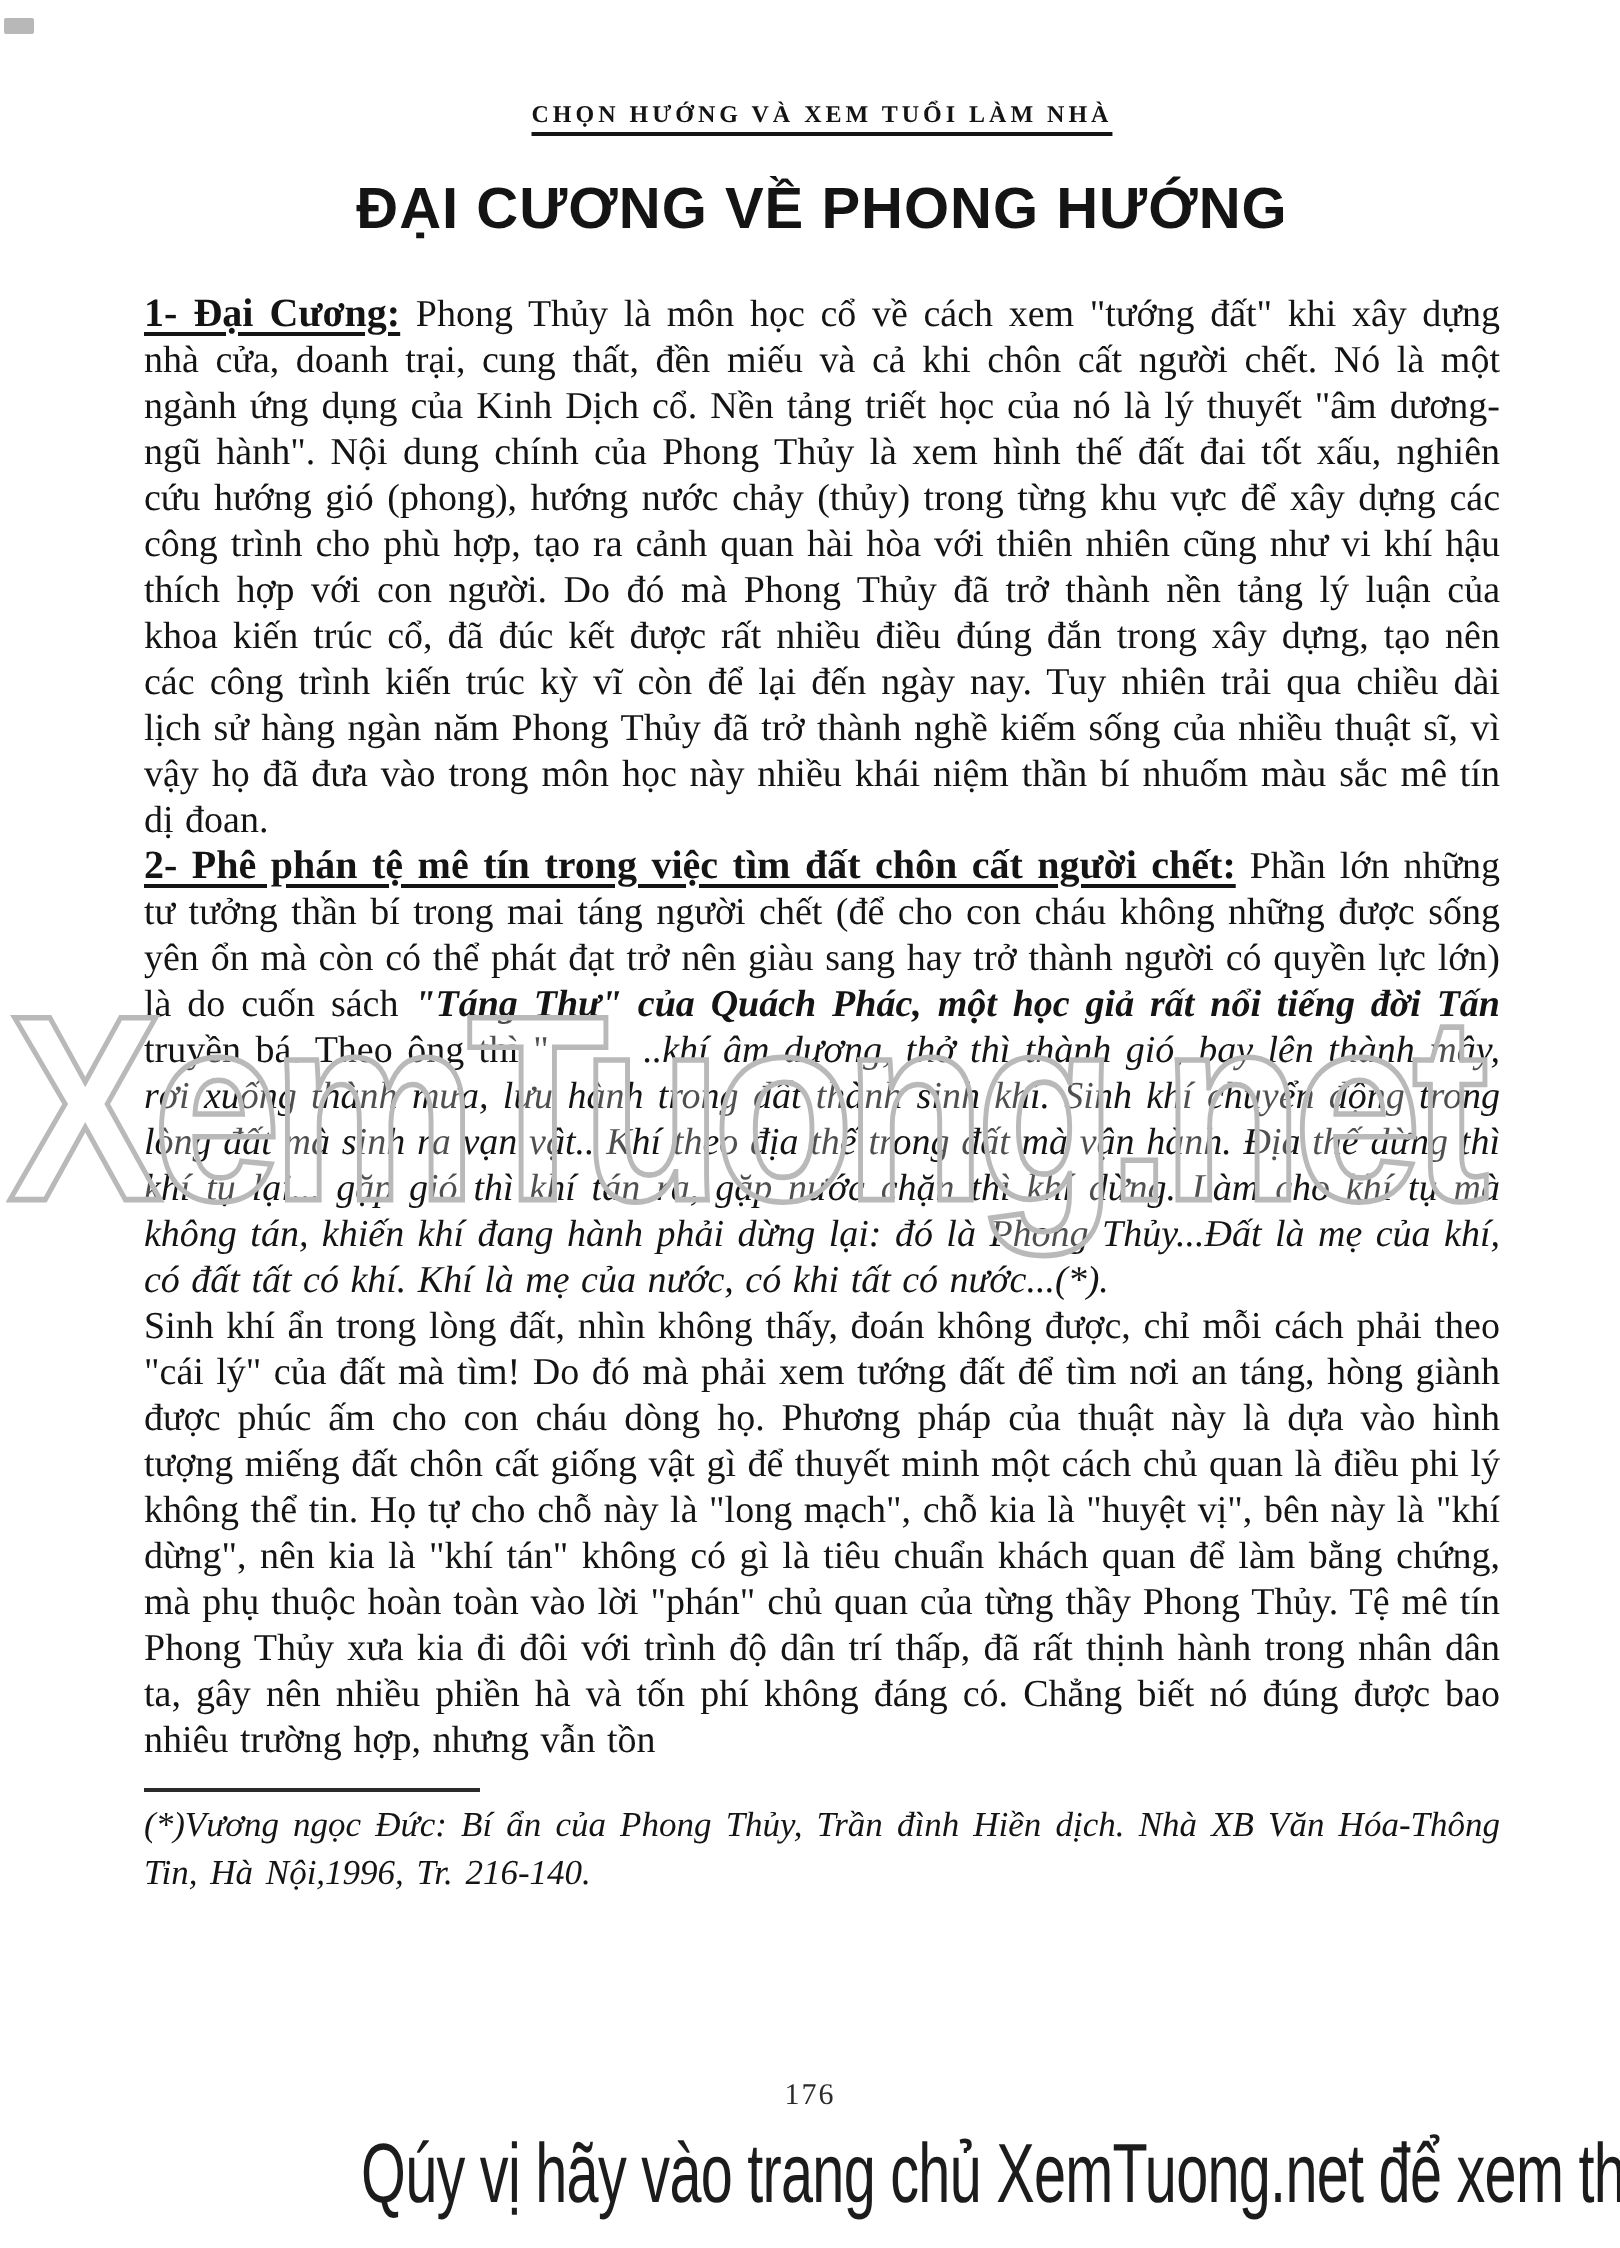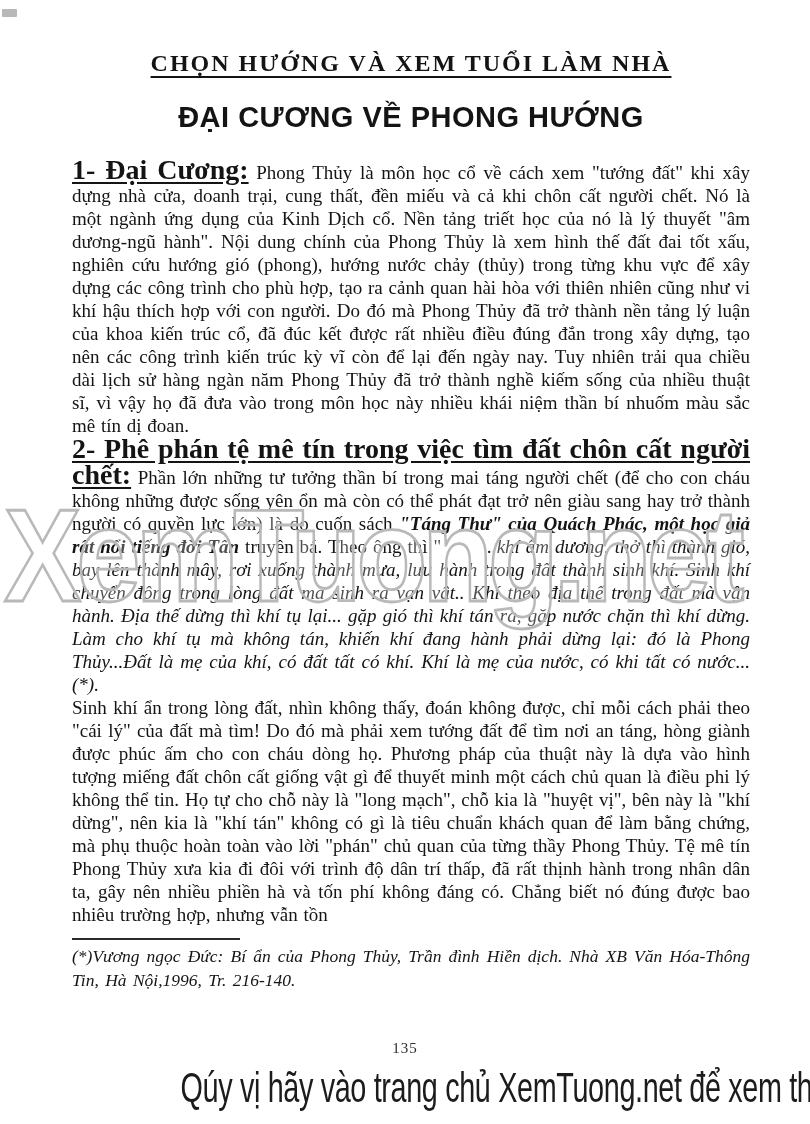--- a/index.html
+++ b/index.html
@@ -28,21 +28,21 @@
     transform-origin:left center;
     z-index:3;
     pointer-events:none;
   }
   .content{
     position:absolute;left:72px;top:50px;width:678px;z-index:2;
   }
   .chapter-title{
     text-align:center;
     font-weight:bold;
-    font-size:24px;
+    font-size:12px;
     letter-spacing:2px;
     text-decoration:underline;
     text-underline-offset:5px;
     text-decoration-thickness:2px;
     font-family:Liberation Serif, serif;
   }
   .main-title{
     text-align:center;
     font-family:"Liberation Sans", sans-serif;
     font-size:29px;
@@ -52,21 +52,21 @@
   }
   .body-par{
     font-size:19px;
     line-height:23px;
     text-align:justify;
     margin:0;
     word-spacing:1px;
   }
   .run-heading{
     font-weight:bold;
-    font-size:28px;
+    font-size:20px;
     text-decoration:underline;
     text-underline-offset:3px;
   }
   .bold-italic{font-weight:bold;font-style:italic;}
   .italic{font-style:italic;margin-left:40px;}
   .footnote-rule{
     width:168px;height:0;
     border-top:2px solid #2a2a2a;
     margin:12px 0 4px 0;
   }
@@ -117,17 +117,17 @@
 
     <p class="body-par"><span class="run-heading">2- Phê phán tệ mê tín trong việc tìm đất chôn cất người chết:</span><span> Phần lớn những tư tưởng thần bí trong mai táng người chết (để cho con cháu không những được sống yên ổn mà còn có thể phát đạt trở nên giàu sang hay trở thành người có quyền lực lớn) là do cuốn sách </span><span class="bold-italic">"Táng Thư" của Quách Phác, một học giả rất nổi tiếng đời Tấn</span><span> truyền bá. Theo ông thì " </span><span class="italic">..khí âm dương,  thở thì thành gió, bay lên thành mây, rơi xuống thành mưa, lưu hành trong đất thành sinh khí. Sinh khí chuyển động trong lòng đất mà sinh ra vạn vật.. Khí theo địa thế trong đất mà vận hành. Địa thế dừng thì khí tụ lại... gặp gió thì khí tán ra, gặp nước chặn thì khí dừng. Làm cho khí tụ mà không tán, khiến khí đang hành phải dừng lại: đó là Phong Thủy...Đất là mẹ của khí, có đất tất có khí. Khí là mẹ của nước, có khi tất có nước...(*).</span></p>
 
     <p class="body-par">Sinh khí ẩn trong lòng đất, nhìn không thấy, đoán không được, chỉ mỗi cách phải theo "cái lý" của đất mà tìm! Do đó mà phải xem tướng đất để tìm nơi an táng, hòng giành được phúc ấm cho con cháu dòng họ. Phương pháp của thuật này là dựa vào hình tượng miếng đất chôn cất giống vật gì để thuyết minh một cách chủ quan là điều phi lý không thể tin. Họ tự  cho chỗ này là "long mạch", chỗ kia là "huyệt vị", bên này là "khí dừng", nên kia là "khí tán" không có gì là tiêu chuẩn khách quan để làm bằng chứng, mà phụ thuộc hoàn toàn vào lời "phán" chủ quan của từng thầy Phong Thủy.  Tệ mê tín Phong Thủy xưa kia đi đôi với trình độ dân trí thấp, đã rất thịnh hành trong nhân dân ta, gây nên nhiều phiền hà và tốn phí không đáng có. Chẳng biết nó đúng được bao nhiêu trường hợp, nhưng vẫn tồn</p>
 
     <div class="footnote-rule"></div>
     <div class="footnote">(*)Vương ngọc Đức: Bí ẩn của Phong Thủy, Trần đình Hiền dịch. Nhà XB Văn Hóa-Thông Tin, Hà Nội,1996, Tr. 216-140.</div>
 
   </div>
 
-  <div class="page-number">135</div>
+  <div class="page-number">176</div>
 
   <div class="banner"><span class="banner-inner">Qúy vị hãy vào trang chủ XemTuong.net để xem thêm nhiều mục hay khác</span></div>
 
 </div>
 
 </body></html>

